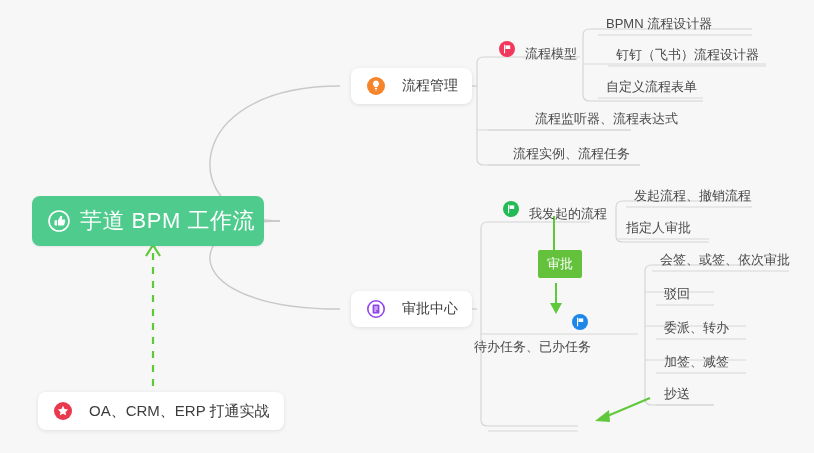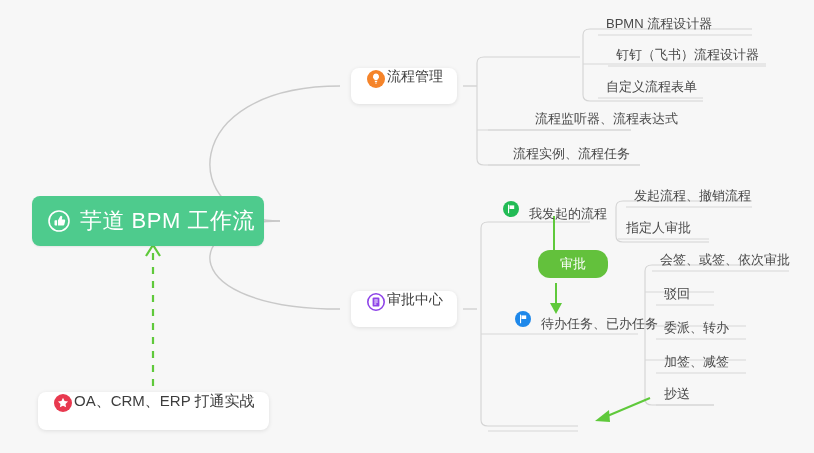--- a/index.html
+++ b/index.html
@@ -62,22 +62,22 @@
   }
   .icon-circle svg { display: block; }
 
   
   .card {
     position: absolute;
     background: #ffffff;
     border-radius: 8px;
     height: 36px;
     display: flex;
-    align-items: flex-start;
-    gap: 0;
+    align-items: center;
+    gap: 15px;
     padding: 0 14px;
     box-sizing: border-box;
     box-shadow: 0 1px 4px rgba(0,0,0,0.10);
     white-space: nowrap;
   }
   .card-label {
     font-size: 14px;
     color: #3d3d3d;
   }
 
@@ -93,27 +93,27 @@
     align-items: flex-end;
     height: 24px;
   }
   .leaf .leaf-text { line-height: 1; }
   .leaf.with-icon { gap: 7px; padding-left: 6px; }
 
   
   .badge {
     position: absolute;
     background: #63c13c;
-    border-radius: 12px;
+    border-radius: 2px;
     color: #ffffff;
     font-size: 13px;
     display: flex;
     align-items: center;
     justify-content: center;
-    padding: 5px 22px;
+    padding: 5px 9px;
     box-sizing: border-box;
     white-space: nowrap;
   }
 </style>
 </head>
 <body>
 
 <div class="canvas">
 
   <svg class="edges" viewBox="0 0 814 453" width="814" height="453">
@@ -193,20 +193,30 @@
       <svg width="18" height="18" viewBox="0 0 18 18">
         <circle cx="9" cy="9" r="9" fill="#f5842a"></circle>
         <path d="M9 3.6a3.1 3.1 0 0 0-1.8 5.6c.35.26.55.6.55 1h2.5c0-.4.2-.74.55-1A3.1 3.1 0 0 0 9 3.6z" fill="#ffffff"></path>
         <rect x="7.75" y="11" width="2.5" height="1.1" rx="0.5" fill="#ffffff"></rect>
         <rect x="8.1" y="12.6" width="1.8" height="1" rx="0.5" fill="#ffffff"></rect>
       </svg>
     </span>
     <span class="card-label">流程管理</span>
   </div>
 
+  <div class="leaf with-icon" style="left:490px; top:41px;">
+    <span class="icon-circle">
+      <svg width="16" height="16" viewBox="0 0 16 16">
+        <circle cx="8" cy="8" r="8" fill="#f0395c"></circle>
+        <rect x="5" y="3.6" width="1.1" height="8.6" rx="0.5" fill="#ffffff"></rect>
+        <path d="M6.5 4.4h4.7v3.6H6.5z" fill="#ffffff"></path>
+      </svg>
+    </span>
+    <span class="leaf-text">流程模型</span>
+  </div>
 
   <div class="leaf" style="left:608px; top:42px;">
     <span class="leaf-text">钉钉（飞书）流程设计器</span>
   </div>
   <div class="leaf" style="left:598px; top:11px;">
     <span class="leaf-text">BPMN 流程设计器</span>
   </div>
   <div class="leaf" style="left:598px; top:74px;">
     <span class="leaf-text">自定义流程表单</span>
   </div>
@@ -244,21 +254,21 @@
 
   <div class="leaf" style="left:626px; top:183px;">
     <span class="leaf-text">发起流程、撤销流程</span>
   </div>
   <div class="leaf" style="left:618px; top:215px;">
     <span class="leaf-text">指定人审批</span>
   </div>
 
   <div class="badge" style="left:538px; top:250px;">审批</div>
 
-  <div class="leaf with-icon" style="left:506px; top:311px;">
+  <div class="leaf with-icon" style="left:468px; top:311px;flex-direction:column;">
     <span class="icon-circle">
       <svg width="16" height="16" viewBox="0 0 16 16">
         <circle cx="8" cy="8" r="8" fill="#1e88ea"></circle>
         <rect x="5" y="3.6" width="1.1" height="8.6" rx="0.5" fill="#ffffff"></rect>
         <path d="M6.5 4.4h4.7v3.6H6.5z" fill="#ffffff"></path>
       </svg>
     </span>
     <span class="leaf-text">待办任务、已办任务</span>
   </div>
 

